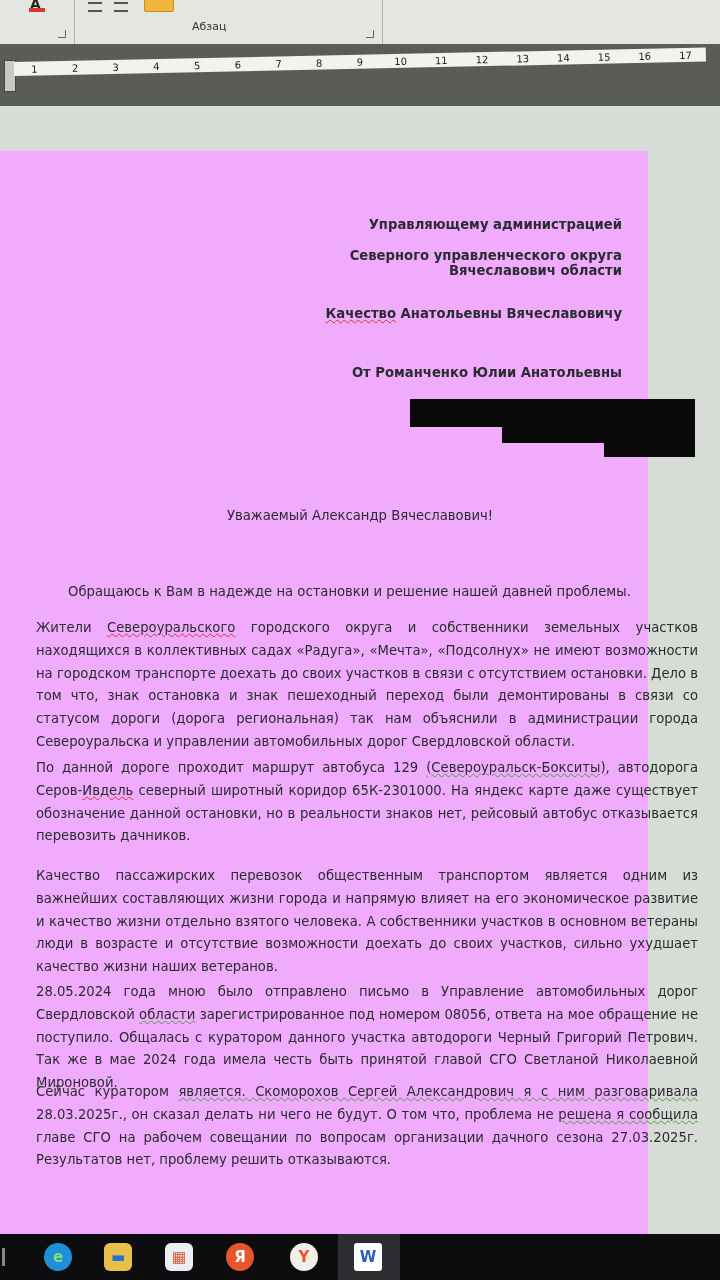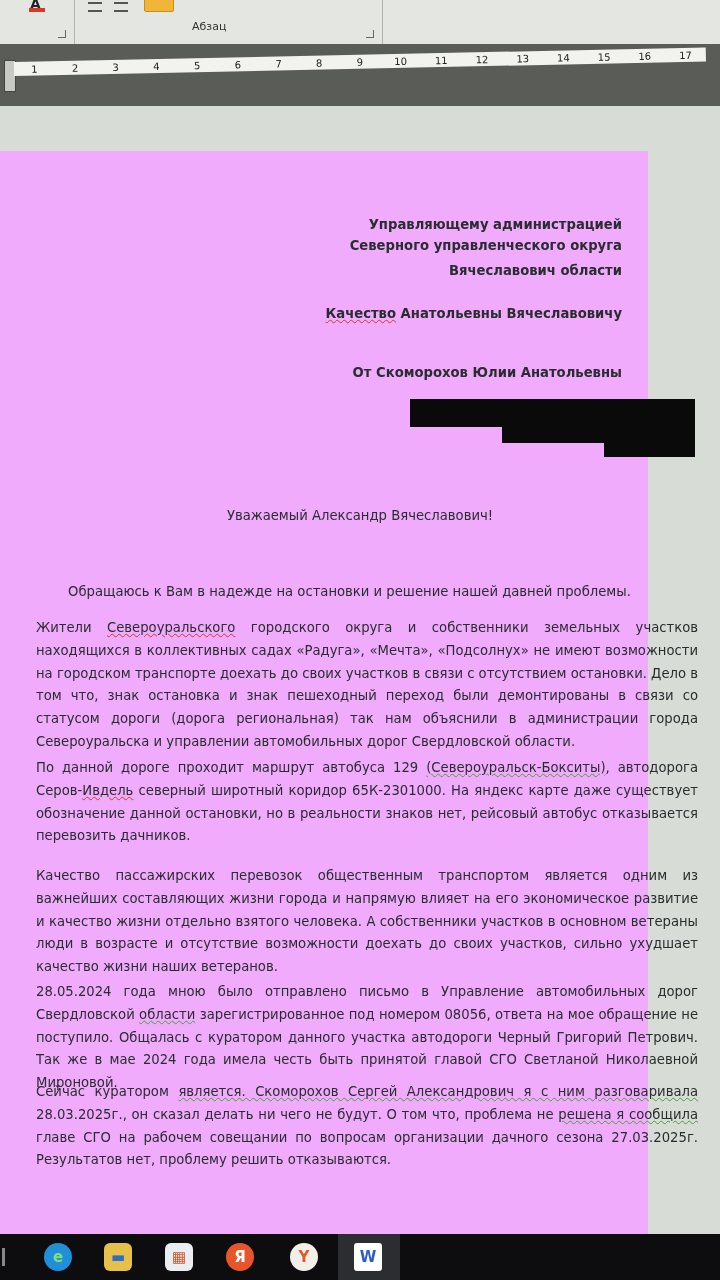--- a/index.html
+++ b/index.html
@@ -62,26 +62,26 @@
     <span>13</span>
     <span>14</span>
     <span>15</span>
     <span>16</span>
     <span>17</span>
   </div>
 </div>
 
 <div class="page">
   <div class="txt right addr" style="top:63px">Управляющему администрацией</div>
-  <div class="txt right addr" style="top:84px">Северного управленческого округа</div>
+  <div class="txt right addr" style="top:94px">Северного управленческого округа</div>
   <div class="txt right addr" style="top:109px">Вячеславович области</div>
 
   <div class="txt right addr" style="top:152px"><span class="misspelled">Качество</span><span> Анатольевны Вячеславовичу</span></div>
 
-  <div class="txt right addr" style="top:211px">От Скоморохов Юлии Анатольевны</div>
+  <div class="txt right addr" style="top:211px">От Романченко Юлии Анатольевны</div>
 
   <div class="redact" style="left:410px; top:248px; width:285px; height:28px"></div>
   <div class="redact" style="left:502px; top:274px; width:193px; height:18px"></div>
   <div class="redact" style="left:604px; top:290px; width:91px; height:16px"></div>
 
   <div class="txt" style="top:354px; left:0; width:720px; text-align:center; box-sizing:border-box">Уважаемый Александр Вячеславович!</div>
 
   <div class="txt" style="top:430px; left:68px">Обращаюсь к Вам в надежде на остановки и решение нашей давней проблемы.</div>
 
   <div class="txt para" style="top:466px"><span>Жители </span><span class="misspelled">Североуральского</span><span> городского округа и собственники земельных участков находящихся в коллективных садах «Радуга», «Мечта», «Подсолнух» не имеют возможности на городском транспорте доехать до своих участков в связи с отсутствием остановки. Дело в том что, знак остановка и  знак пешеходный переход были демонтированы в связи со статусом дороги (дорога региональная) так нам объяснили в администрации города Североуральска и управлении автомобильных дорог Свердловской области.</span></div>

